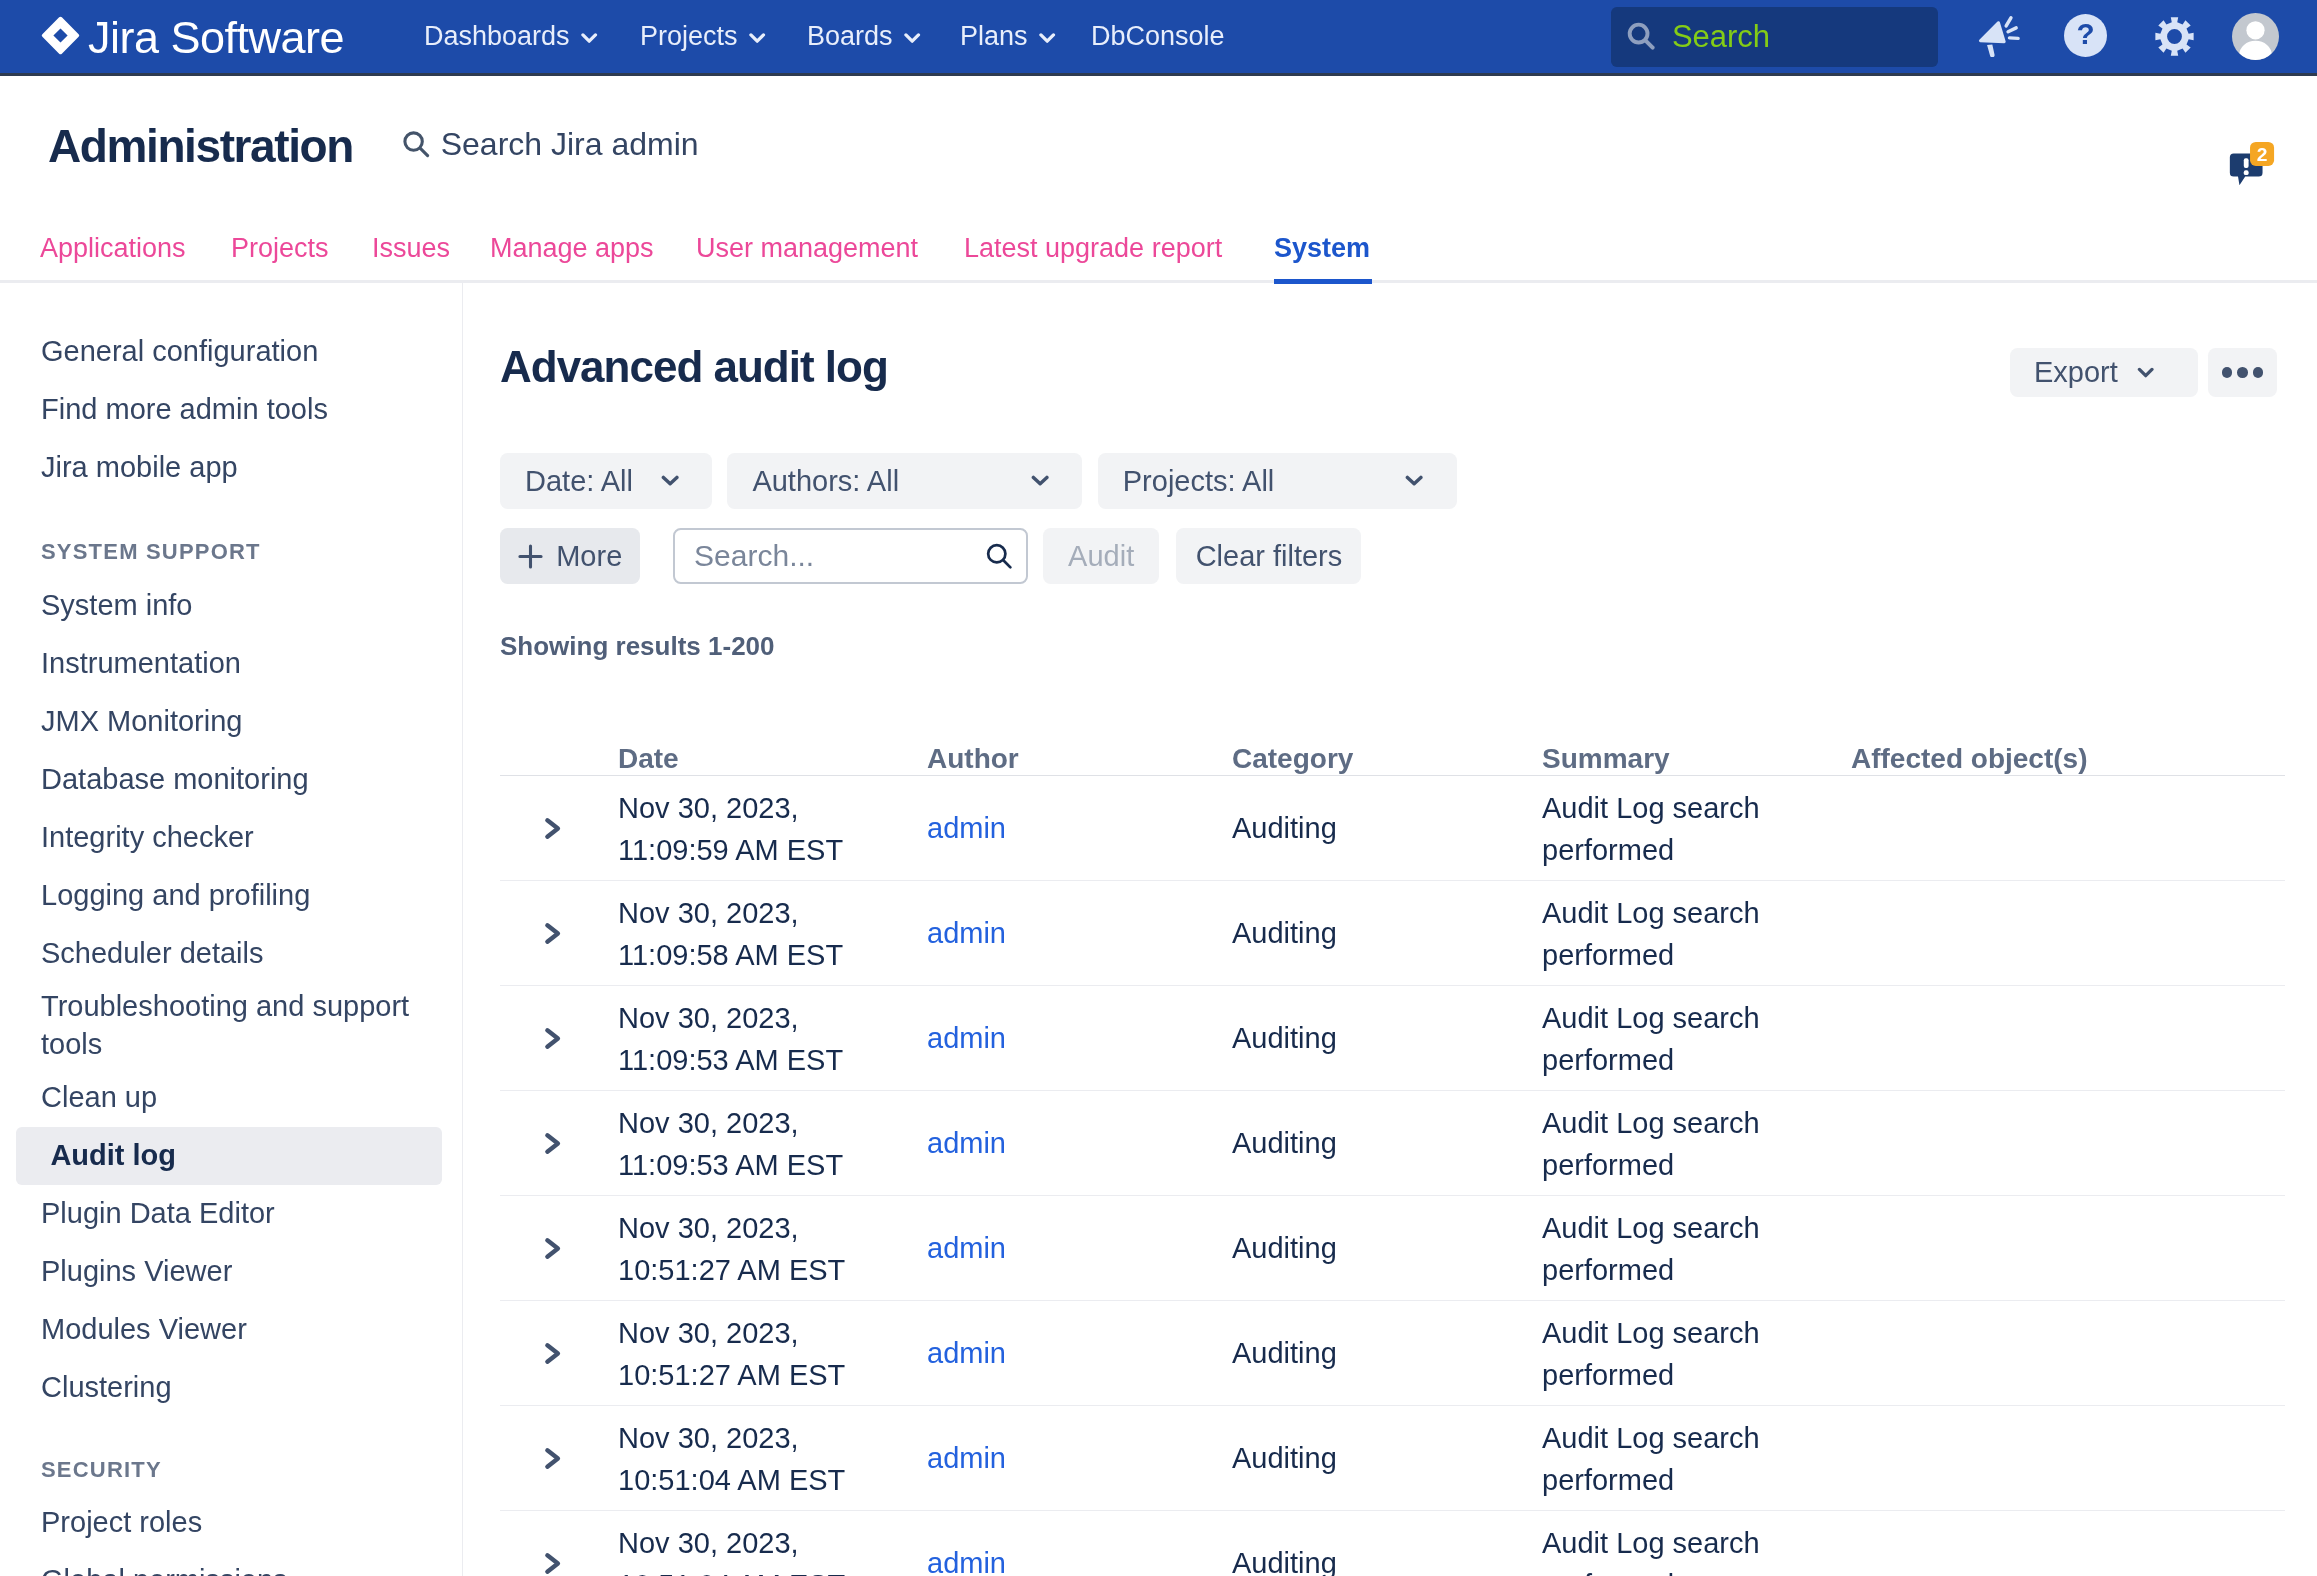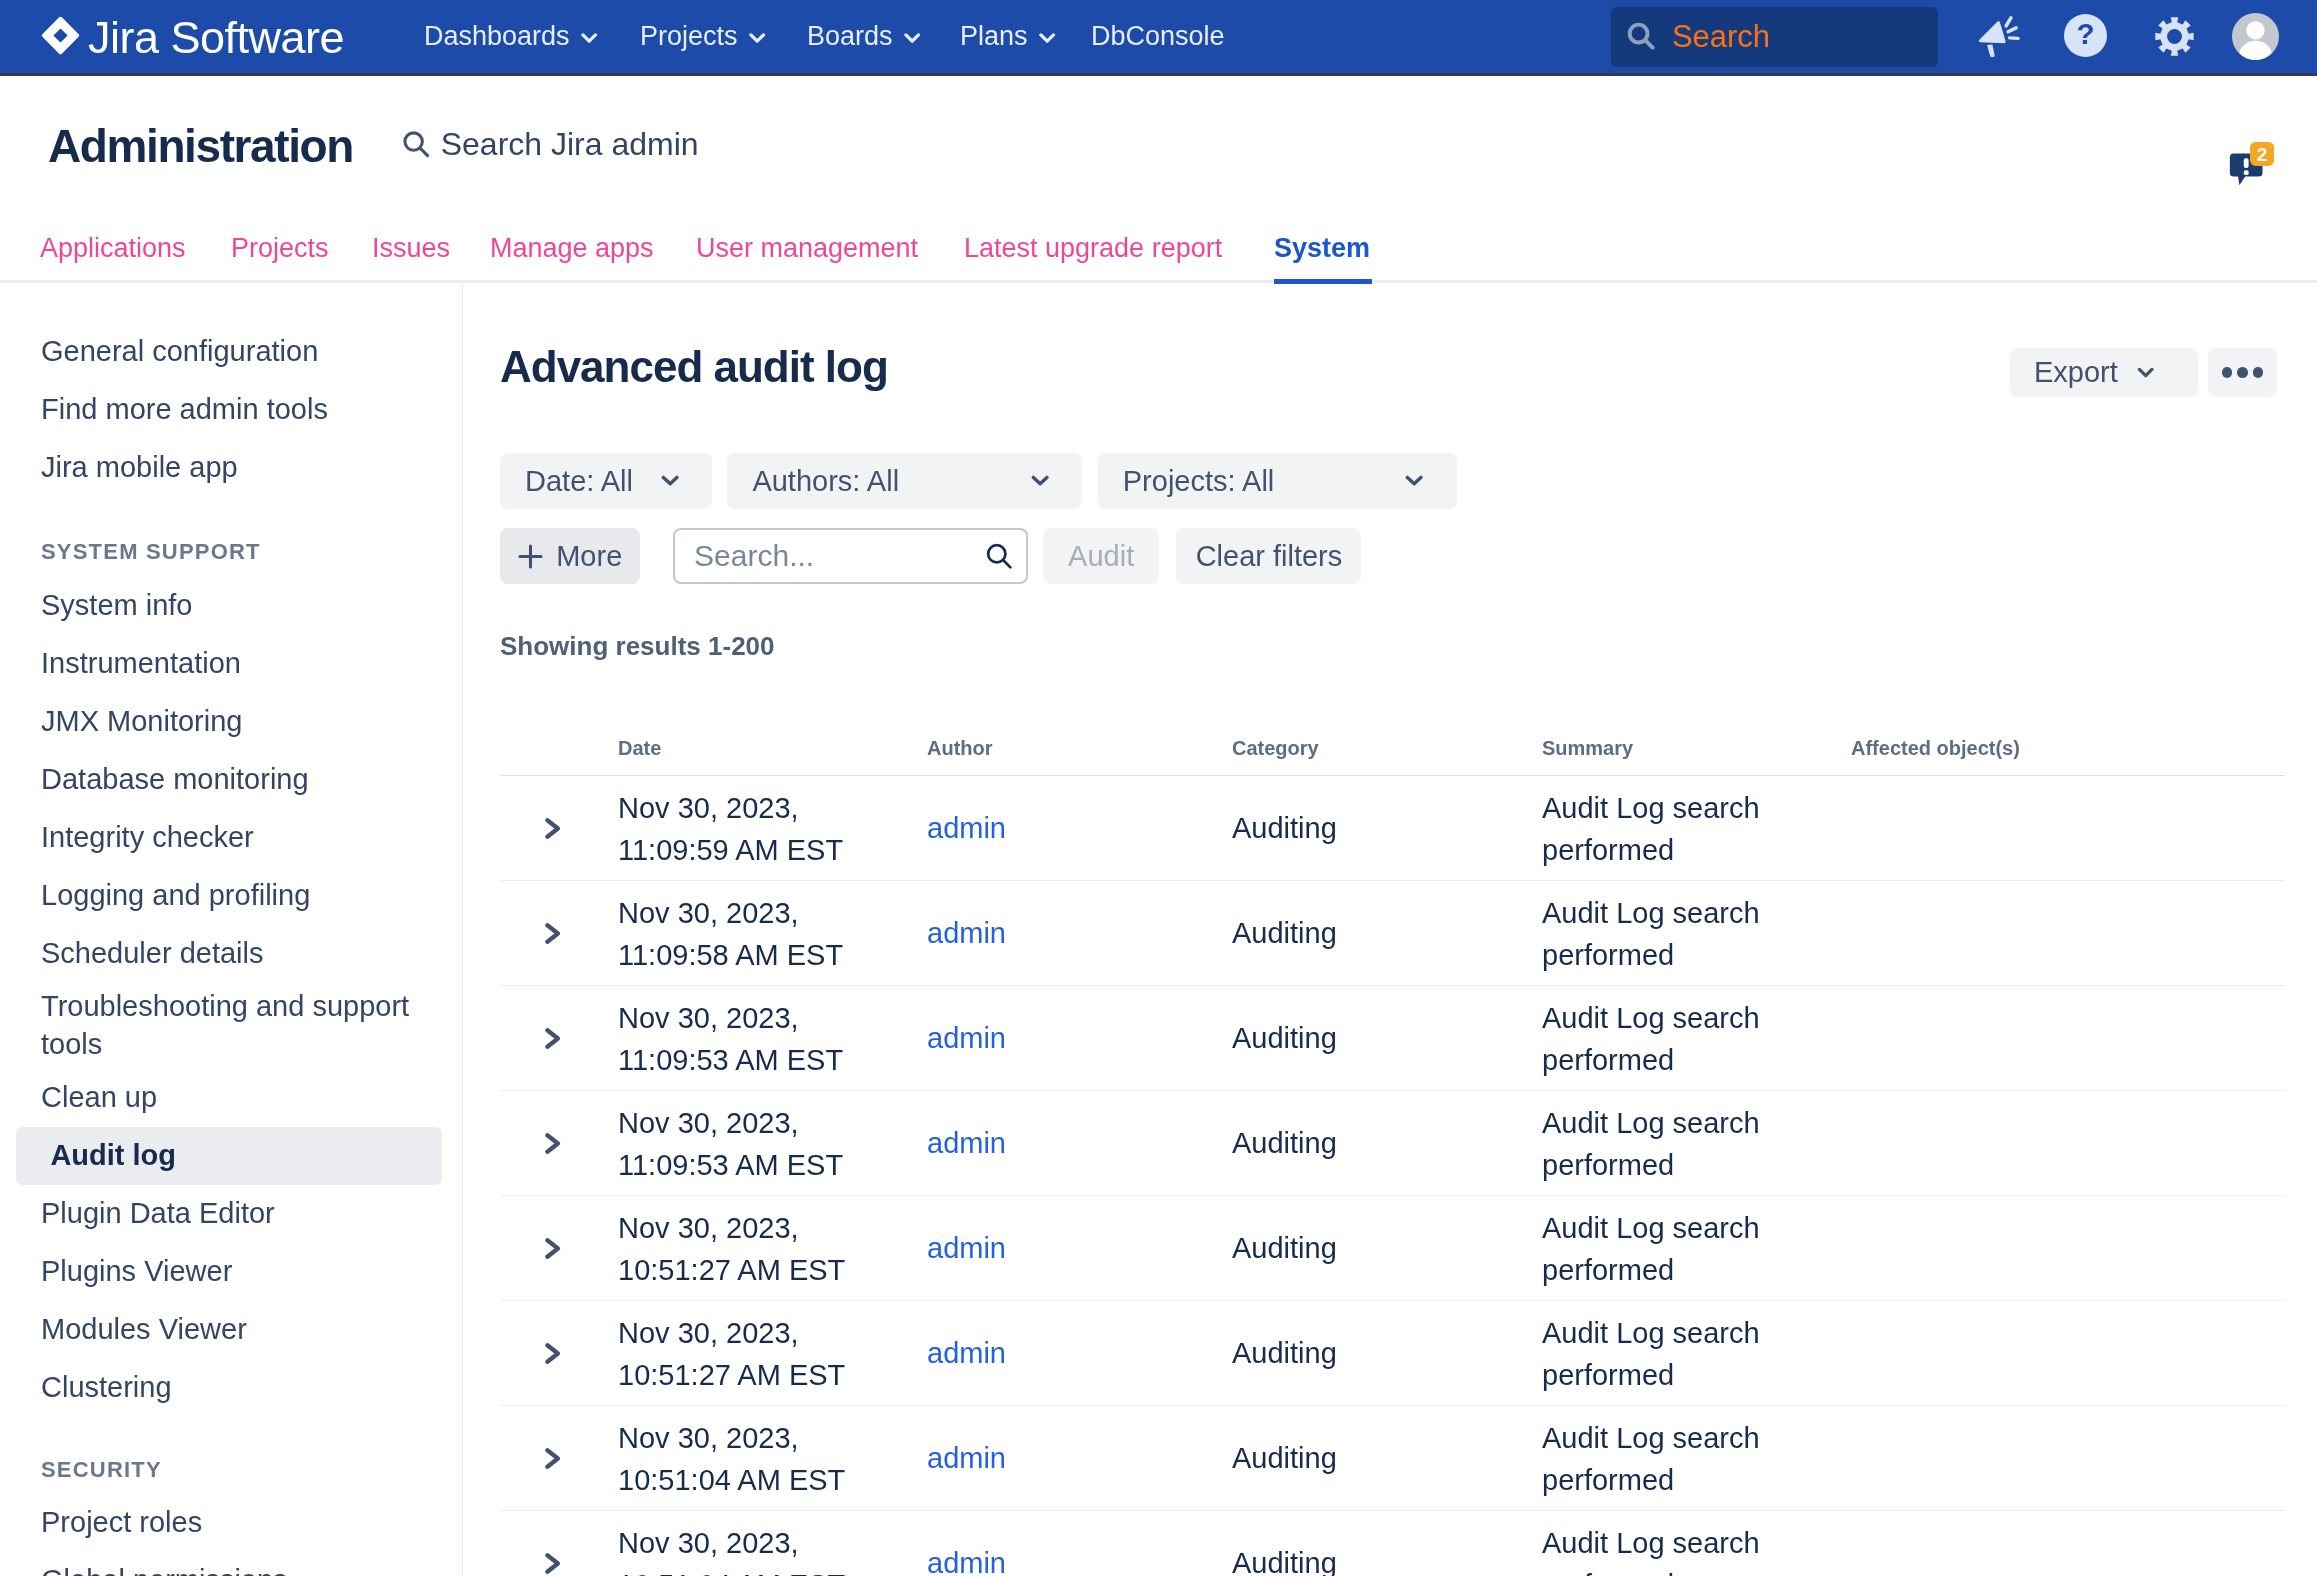--- a/index.html
+++ b/index.html
@@ -20,21 +20,21 @@
 .topnav::after{ content:""; position:absolute; left:0; right:0; bottom:0; height:2.9px; background:#2E3B50;}
 .logo-mark{ position:absolute; left:41px; top:16.4px; }
 .logo-text{ position:absolute; left:88px; top:14.5px; font-size:45px; font-weight:500;
   color:#fff; letter-spacing:-0.5px; line-height:45px;}
 .nav-item{ position:absolute; top:0; height:73px; display:flex; align-items:center;
   color:#E8EEFB; font-size:27px; font-weight:500; gap:11.6px;}
 .nav-item svg{ margin-top:2.9px;}
 .nav-search{ position:absolute; left:1611px; top:6.8px; width:327px; height:60px;
   background:#15397D; border:none; border-radius:5.8px;
   display:flex; align-items:center; padding-left:14.5px; }
-.nav-search .ph{ color:#f97316; font-size:31px; margin-left:15.4px;}
+.nav-search .ph{ color:#84cc16; font-size:31px; margin-left:15.4px;}
 .nav-ico{ position:absolute; }
 
 .adminhead{ position:relative; height:133px; }
 .admin-title{ position:absolute; left:48px; top:47px; font-size:46px; font-weight:700;
   letter-spacing:-1.4px; color:var(--ink); line-height:46px;}
 .admin-search{ position:absolute; left:402px; top:49px; height:39px; display:flex; align-items:center; gap:9.7px;
   font-size:32px; color:#344563;}
 .fb-ico{ position:absolute; left:2226px; top:64px;}
 
 .tabs{ position:relative; height:74px; border-bottom:3.9px solid var(--line); background-clip:padding-box;}
@@ -72,22 +72,22 @@
   padding:0 33px 0 25px;}
 .more{ width:140px; background:#E7E9ED; justify-content:center; gap:13.5px; padding:0;}
 .sinput{ width:355px; height:56px; margin-left:17.4px; background:#fff;
   border:2.9px solid #C2C8D2; border-radius:7.7px; display:flex; align-items:center;
   justify-content:space-between; padding:0 11.6px 0 19.3px; color:#7A869A; font-size:30px;}
 .apply{ width:116px; justify-content:center; padding:0; color:#A5ADBA;}
 .clearf{ width:185px; justify-content:center; padding:0; margin-left:1.9px;}
 .showing{ position:absolute; left:37px; top:348px; font-size:26px; font-weight:700; color:#505F79;}
 
 .tbl{ position:absolute; left:37px; top:439px; width:1785px;}
-.thead{ display:flex; height:54px; align-items:center; border-bottom:1.9px solid #DFE1E6;
-  font-size:20px; font-weight:700; color:#5E6C84;}
+.thead{ display:flex; height:54px; align-items:flex-end; border-bottom:1.9px solid #DFE1E6;
+  font-size:28px; font-weight:700; color:#5E6C84;}
 .row{ display:flex; height:105px; align-items:center; border-bottom:1.9px solid var(--line);
   font-size:29px; color:var(--ink); line-height:42px;}
 .row .c1, .row .c4{ padding-top:1.9px; }
 .c0{ width:118px; padding-left:43px;}
 .c1{ width:309px;}
 .c2{ width:305px;}
 .c3{ width:310px;}
 .c4{ width:309px;}
 .c5{ width:434px;}
 .row .c1,.row .c4{ }

